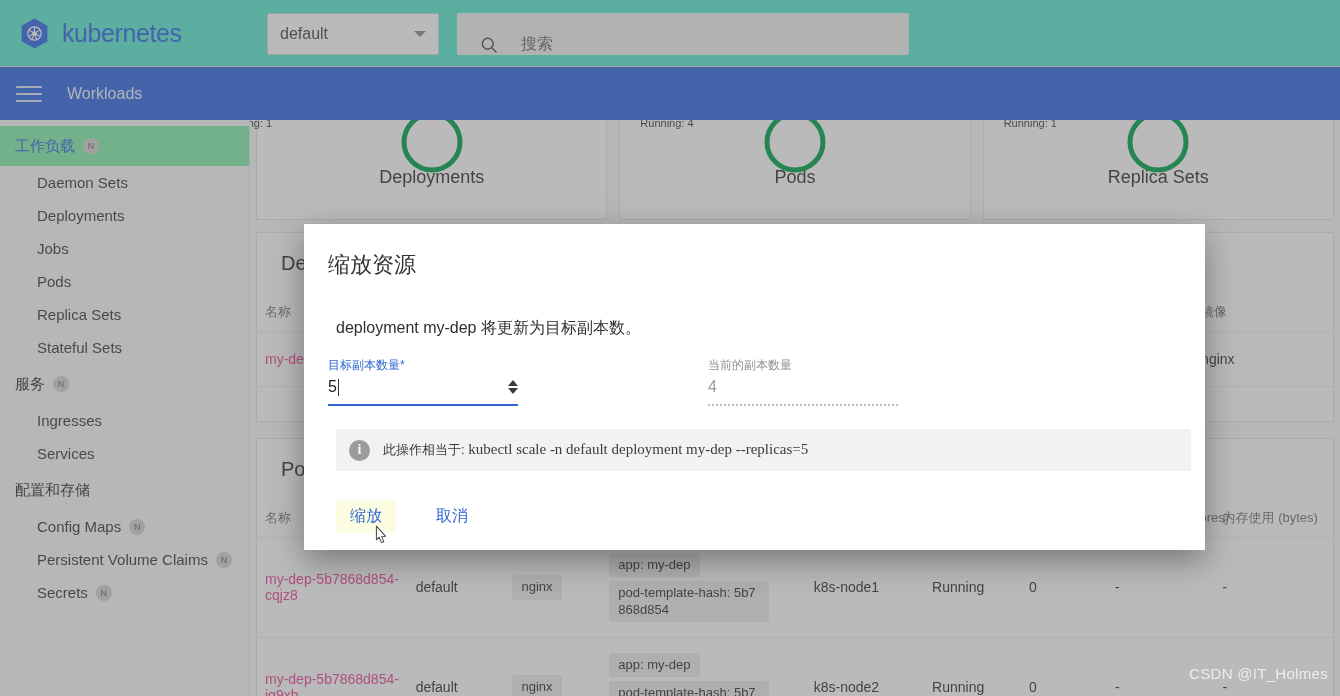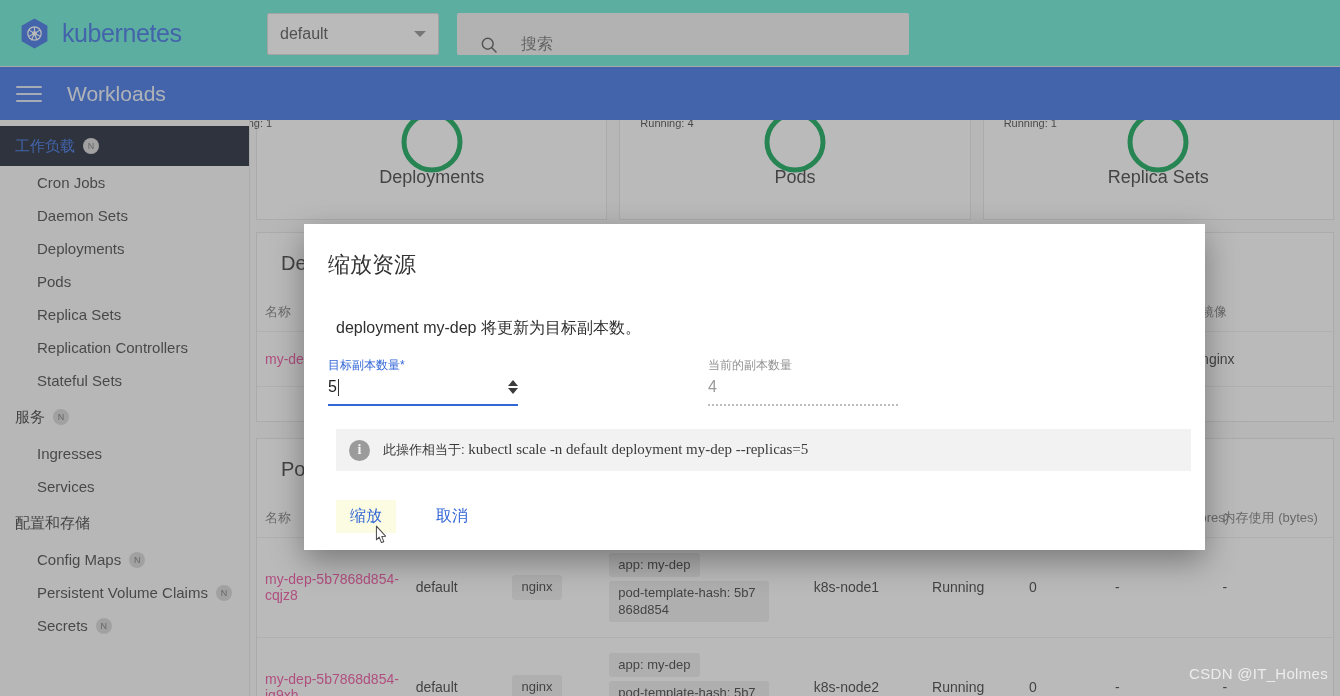--- a/index.html
+++ b/index.html
@@ -40,33 +40,33 @@
   .search-icon { margin-left: 22px; width: 20px; height: 20px; }
   .search-ph { margin-left: 22px; font-size: 16px; color: #6b6b6b; }
 
   
   .subheader {
     position: absolute; left: 0; top: 67px; width: 1340px; height: 53px;
     background: #326ce5; display: flex; align-items: center;
   }
   .hamburger { margin-left: 16px; width: 26px; display: flex; flex-direction: column; gap: 5px; cursor: pointer; }
   .hamburger span { display: block; height: 2px; background: #dfe6f7; border-radius: 1px; }
-  .page-title { margin-left: 25px; font-size: 21px; color: #eef2fb; font-weight: 400; }
+  .page-title { margin-left: 25px; font-size: 16px; color: #eef2fb; font-weight: 400; }
 
   
   .sidebar {
     position: absolute; left: 0; top: 120px; width: 250px; height: 576px;
     background: #fafafa; border-right: 1px solid #e6e6e6; overflow: hidden;
     padding-top: 6px;
   }
   .nav-group {
     height: 40px; display: flex; align-items: center; padding-left: 15px;
     font-size: 15px; color: #333;
   }
-  .nav-group.active { background: #0f172a; color: #326ce5; font-weight: 500; }
+  .nav-group.active { background: #86efac; color: #326ce5; font-weight: 500; }
   .nav-item {
     height: 33px; display: flex; align-items: center; padding-left: 37px;
     font-size: 15px; color: #3c3c3c;
   }
   .badge-n {
     display: inline-flex; align-items: center; justify-content: center;
     width: 16px; height: 16px; border-radius: 50%;
     background: #d4d4d4; color: #6e6e6e; font-size: 9px; margin-left: 8px;
     flex: none;
   }
@@ -236,36 +236,33 @@
     <div class="page-title">Workloads</div>
   </div>
 
   <div class="sidebar">
 
     <div class="nav-group active">
       <span>工作负载</span>
       <span class="badge-n">N</span>
     </div>
     <div class="nav-item">
-        <span>Cron Jobs</span>
-      </div>
-    <div class="nav-item">
         <span>Daemon Sets</span>
       </div>
     <div class="nav-item">
         <span>Deployments</span>
       </div>
     <div class="nav-item">
+        <span>Jobs</span>
+      </div>
+    <div class="nav-item">
         <span>Pods</span>
       </div>
     <div class="nav-item">
         <span>Replica Sets</span>
-      </div>
-    <div class="nav-item">
-        <span>Replication Controllers</span>
       </div>
     <div class="nav-item">
         <span>Stateful Sets</span>
       </div>
 
     <div class="nav-group">
       <span>服务</span>
       <span class="badge-n">N</span>
     </div>
     <div class="nav-item">

